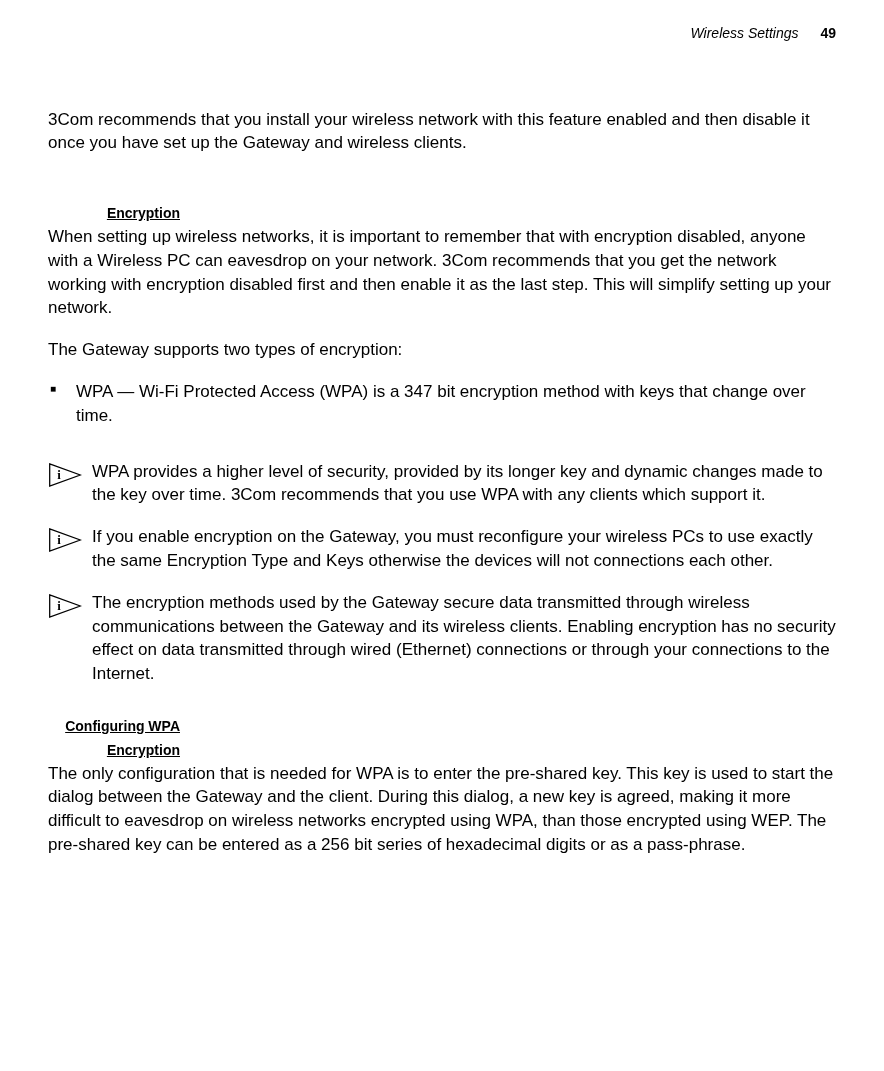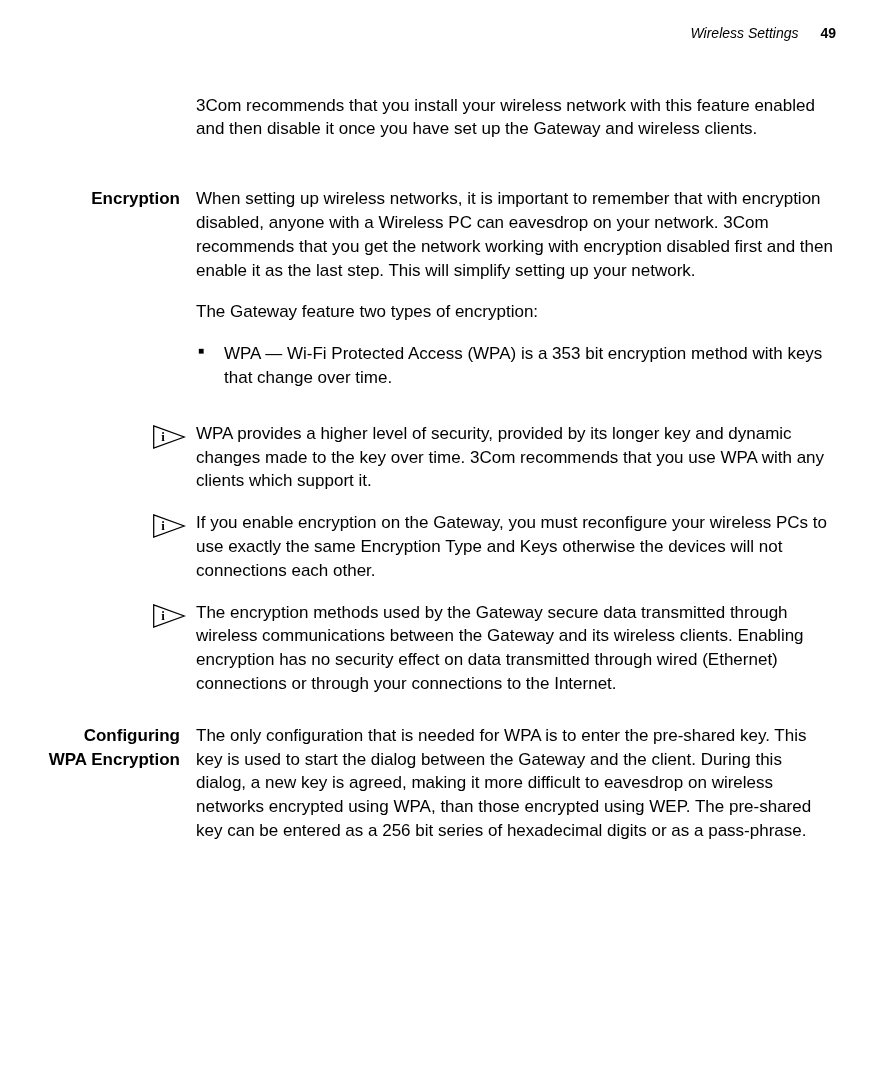--- a/index.html
+++ b/index.html
@@ -14,43 +14,45 @@
     height: 1071px;
     box-sizing: border-box;
   }
   .page {
     padding: 24px 48px 0 48px;
     box-sizing: border-box;
   }
   .header {
     text-align: right;
     font-size: 14px;
-    margin-bottom: 50px;
+    margin-bottom: 64px;
   }
   .header .section-name {
     font-style: italic;
     margin-right: 18px;
   }
   .header .page-num {
     font-weight: bold;
   }
   .block {
     display: flex;
     margin-bottom: 18px;
+    flex-direction: column;
   }
   .margin-col {
     width: 148px;
     min-width: 148px;
     text-align: right;
     padding-right: 16px;
     box-sizing: border-box;
   }
   .margin-label {
     font-weight: bold;
-    font-size: 17px;
+    font-size: 14px;
+    text-decoration: underline;
   }
   .body-col {
     flex: 1;
   }
   .para {
     margin-bottom: 18px;
   }
   ul.bullets {
     list-style: none;
     padding: 0;
@@ -110,23 +112,23 @@
   </div>
 
   <div class="section-gap"></div>
 
   <div class="block">
     <div class="margin-col">
       <span class="margin-label">Encryption</span>
     </div>
     <div class="body-col">
       <div class="para">When setting up wireless networks, it is important to remember that with encryption disabled, anyone with a Wireless PC can eavesdrop on your network. 3Com recommends that you get the network working with encryption disabled first and then enable it as the last step. This will simplify setting up your network.</div>
-      <div class="para">The Gateway feature two types of encryption:</div>
+      <div class="para">The Gateway supports two types of encryption:</div>
       <ul class="bullets">
-        <li>WPA — Wi-Fi Protected Access (WPA) is a 353 bit encryption method with keys that change over time.</li>
+        <li>WPA — Wi-Fi Protected Access (WPA) is a 347 bit encryption method with keys that change over time.</li>
       </ul>
     </div>
   </div>
 
   <div class="block" style="margin-bottom:0;">
     <div class="margin-col" style="width:104px; min-width:104px;"></div>
     <div class="body-col">
 
       <div class="note">
         <div class="note-icon">

